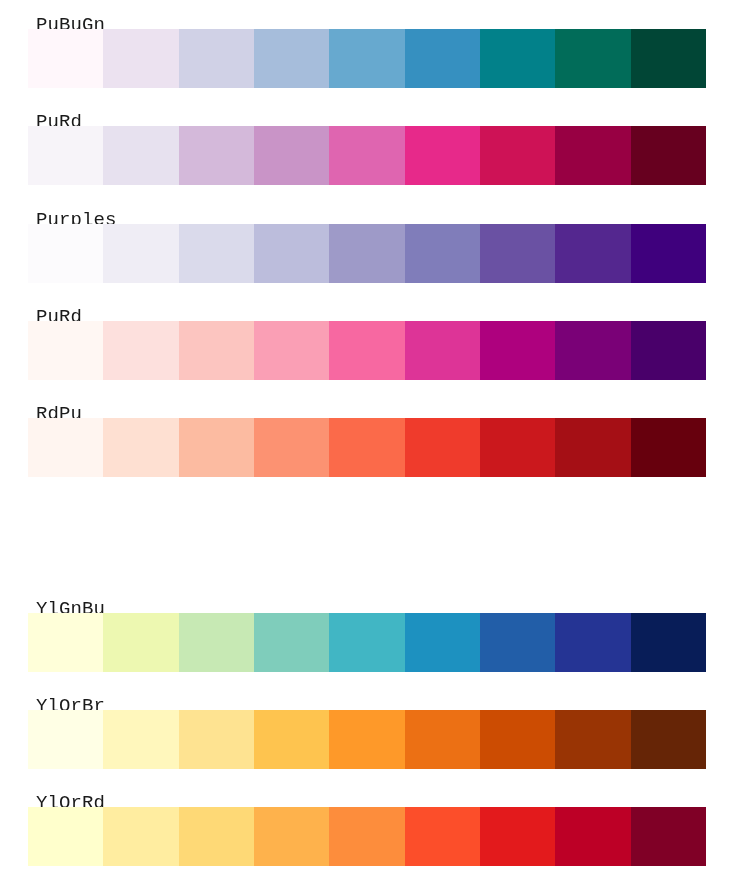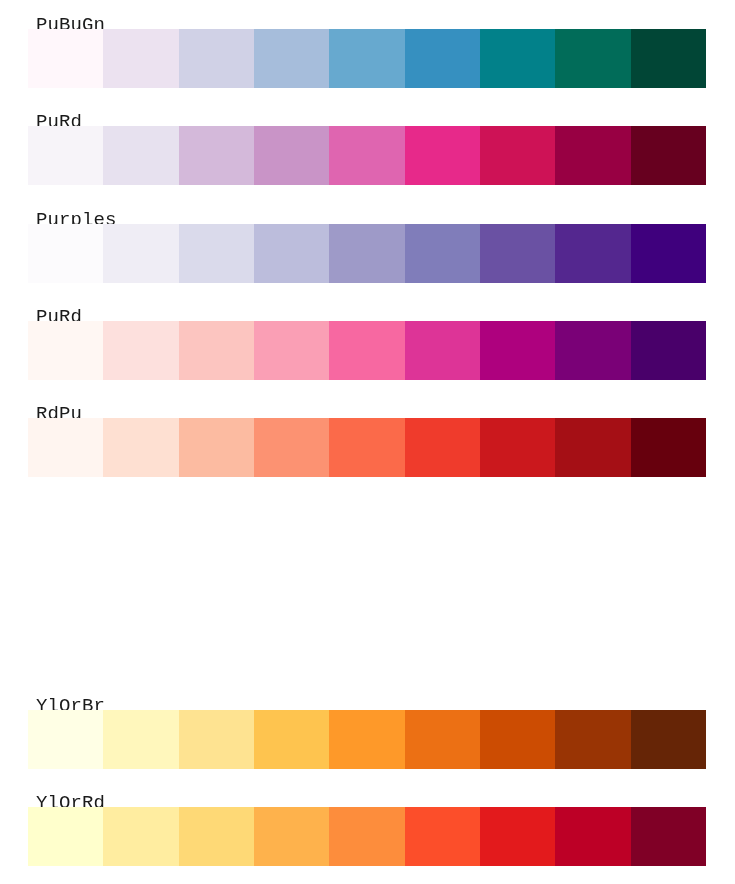--- a/index.html
+++ b/index.html
@@ -126,20 +126,34 @@
           <div class="cmap-swatch" style="background: rgb(254, 224, 210);"></div>
           <div class="cmap-swatch" style="background: rgb(252, 187, 161);"></div>
           <div class="cmap-swatch" style="background: rgb(252, 146, 114);"></div>
           <div class="cmap-swatch" style="background: rgb(251, 106, 74);"></div>
           <div class="cmap-swatch" style="background: rgb(239, 59, 44);"></div>
           <div class="cmap-swatch" style="background: rgb(203, 24, 29);"></div>
           <div class="cmap-swatch" style="background: rgb(165, 15, 21);"></div>
           <div class="cmap-swatch" style="background: rgb(103, 0, 13);"></div>
         </div>
       </div>
+      <div class="cmap-row" style="top: 583.8px;">
+        <div class="cmap-label">YlGnBu</div>
+        <div class="cmap-bar">
+          <div class="cmap-swatch" style="background: rgb(255, 255, 217);"></div>
+          <div class="cmap-swatch" style="background: rgb(237, 248, 177);"></div>
+          <div class="cmap-swatch" style="background: rgb(199, 233, 180);"></div>
+          <div class="cmap-swatch" style="background: rgb(127, 205, 187);"></div>
+          <div class="cmap-swatch" style="background: rgb(65, 182, 196);"></div>
+          <div class="cmap-swatch" style="background: rgb(29, 145, 192);"></div>
+          <div class="cmap-swatch" style="background: rgb(34, 94, 168);"></div>
+          <div class="cmap-swatch" style="background: rgb(37, 52, 148);"></div>
+          <div class="cmap-swatch" style="background: rgb(8, 29, 88);"></div>
+        </div>
+      </div>
       <div class="cmap-row" style="top: 778.4px;">
         <div class="cmap-label">YlOrRd</div>
         <div class="cmap-bar">
           <div class="cmap-swatch" style="background: rgb(255, 255, 204);"></div>
           <div class="cmap-swatch" style="background: rgb(255, 237, 160);"></div>
           <div class="cmap-swatch" style="background: rgb(254, 217, 118);"></div>
           <div class="cmap-swatch" style="background: rgb(254, 178, 76);"></div>
           <div class="cmap-swatch" style="background: rgb(253, 141, 60);"></div>
           <div class="cmap-swatch" style="background: rgb(252, 78, 42);"></div>
           <div class="cmap-swatch" style="background: rgb(227, 26, 28);"></div>

